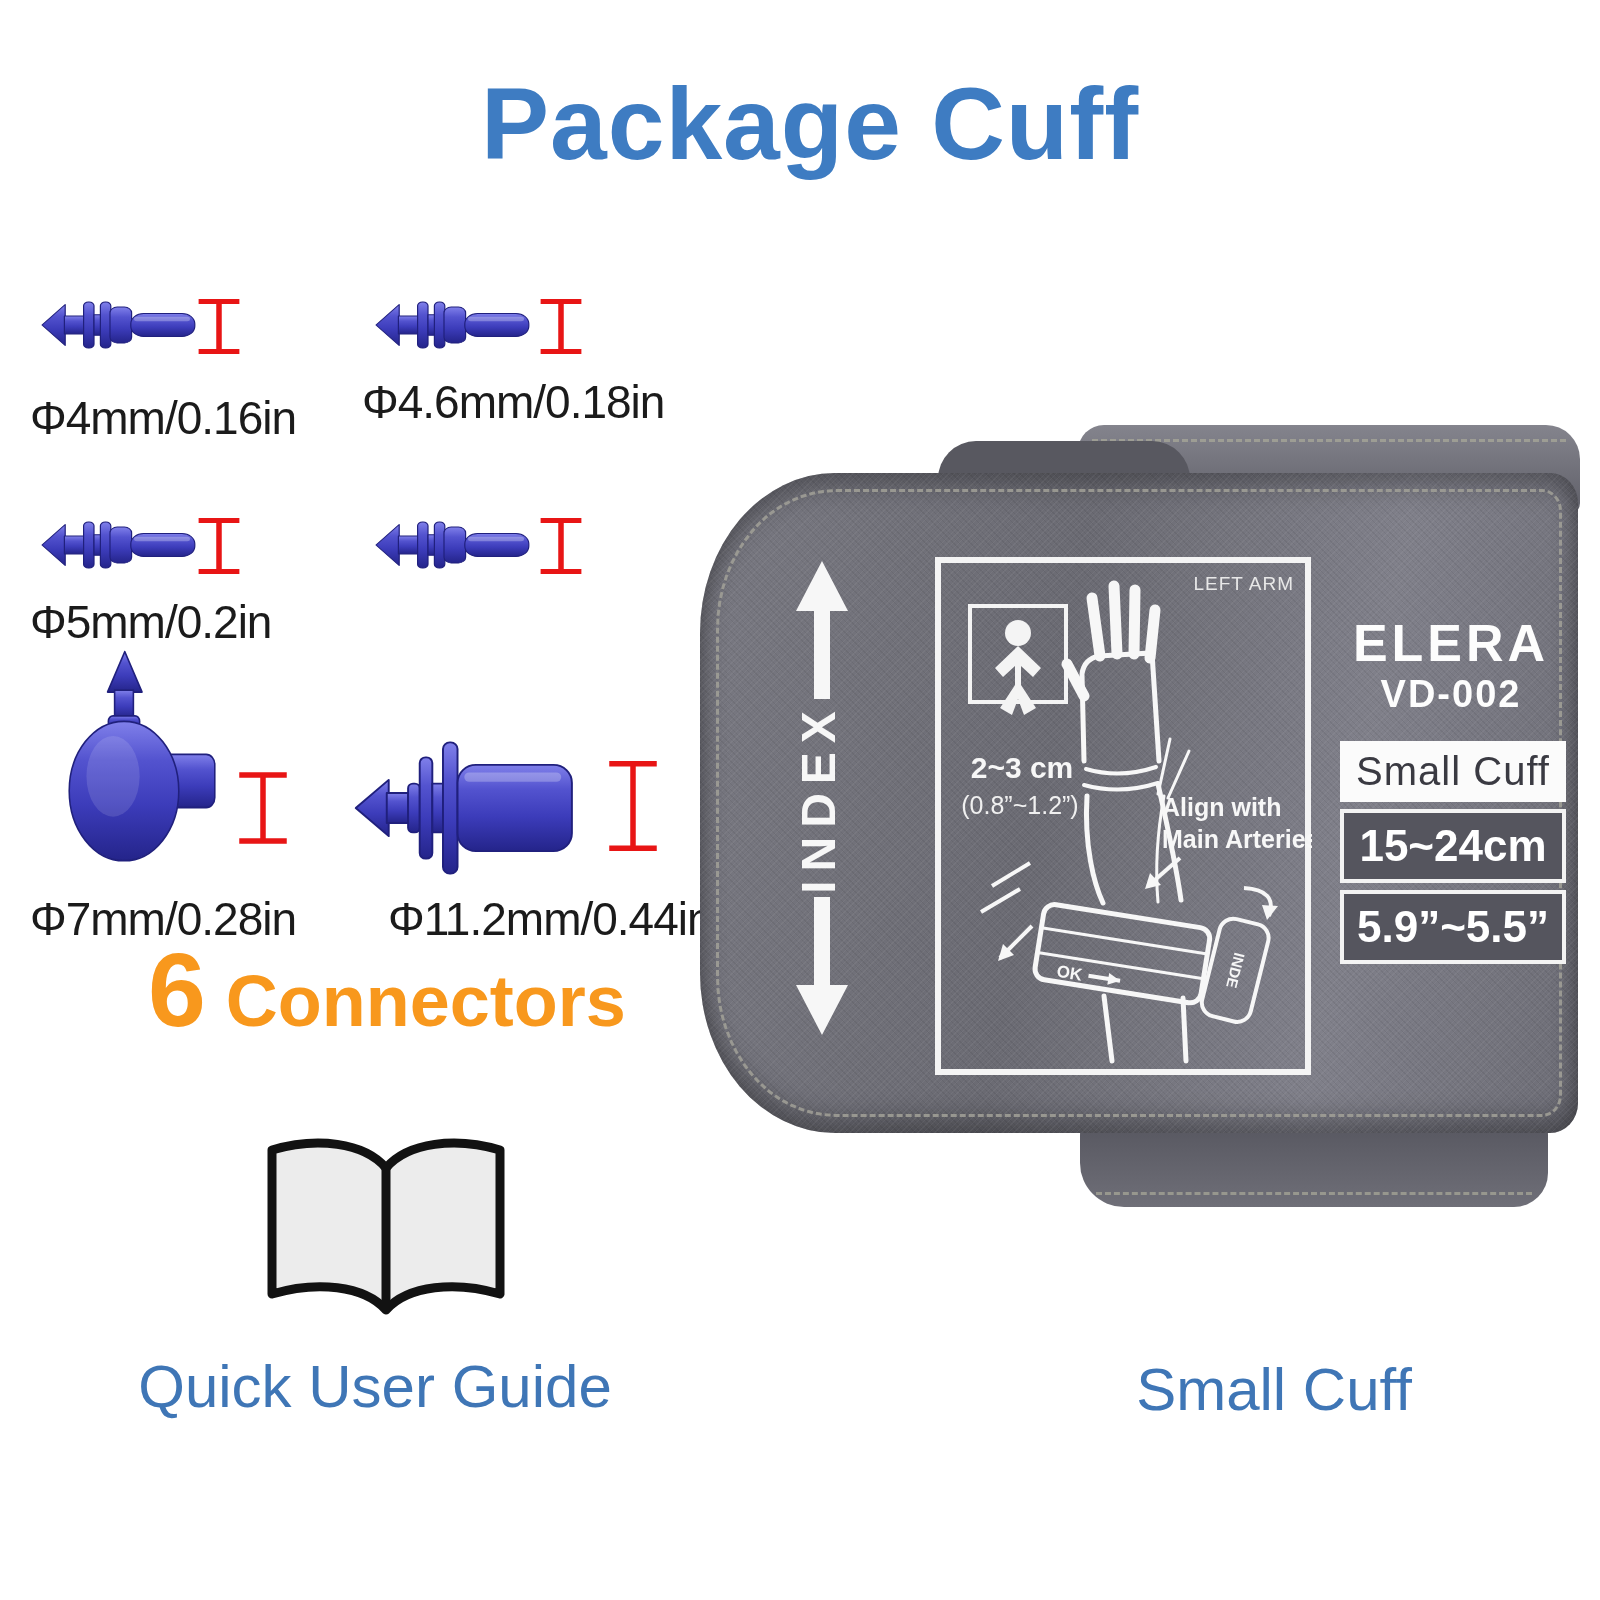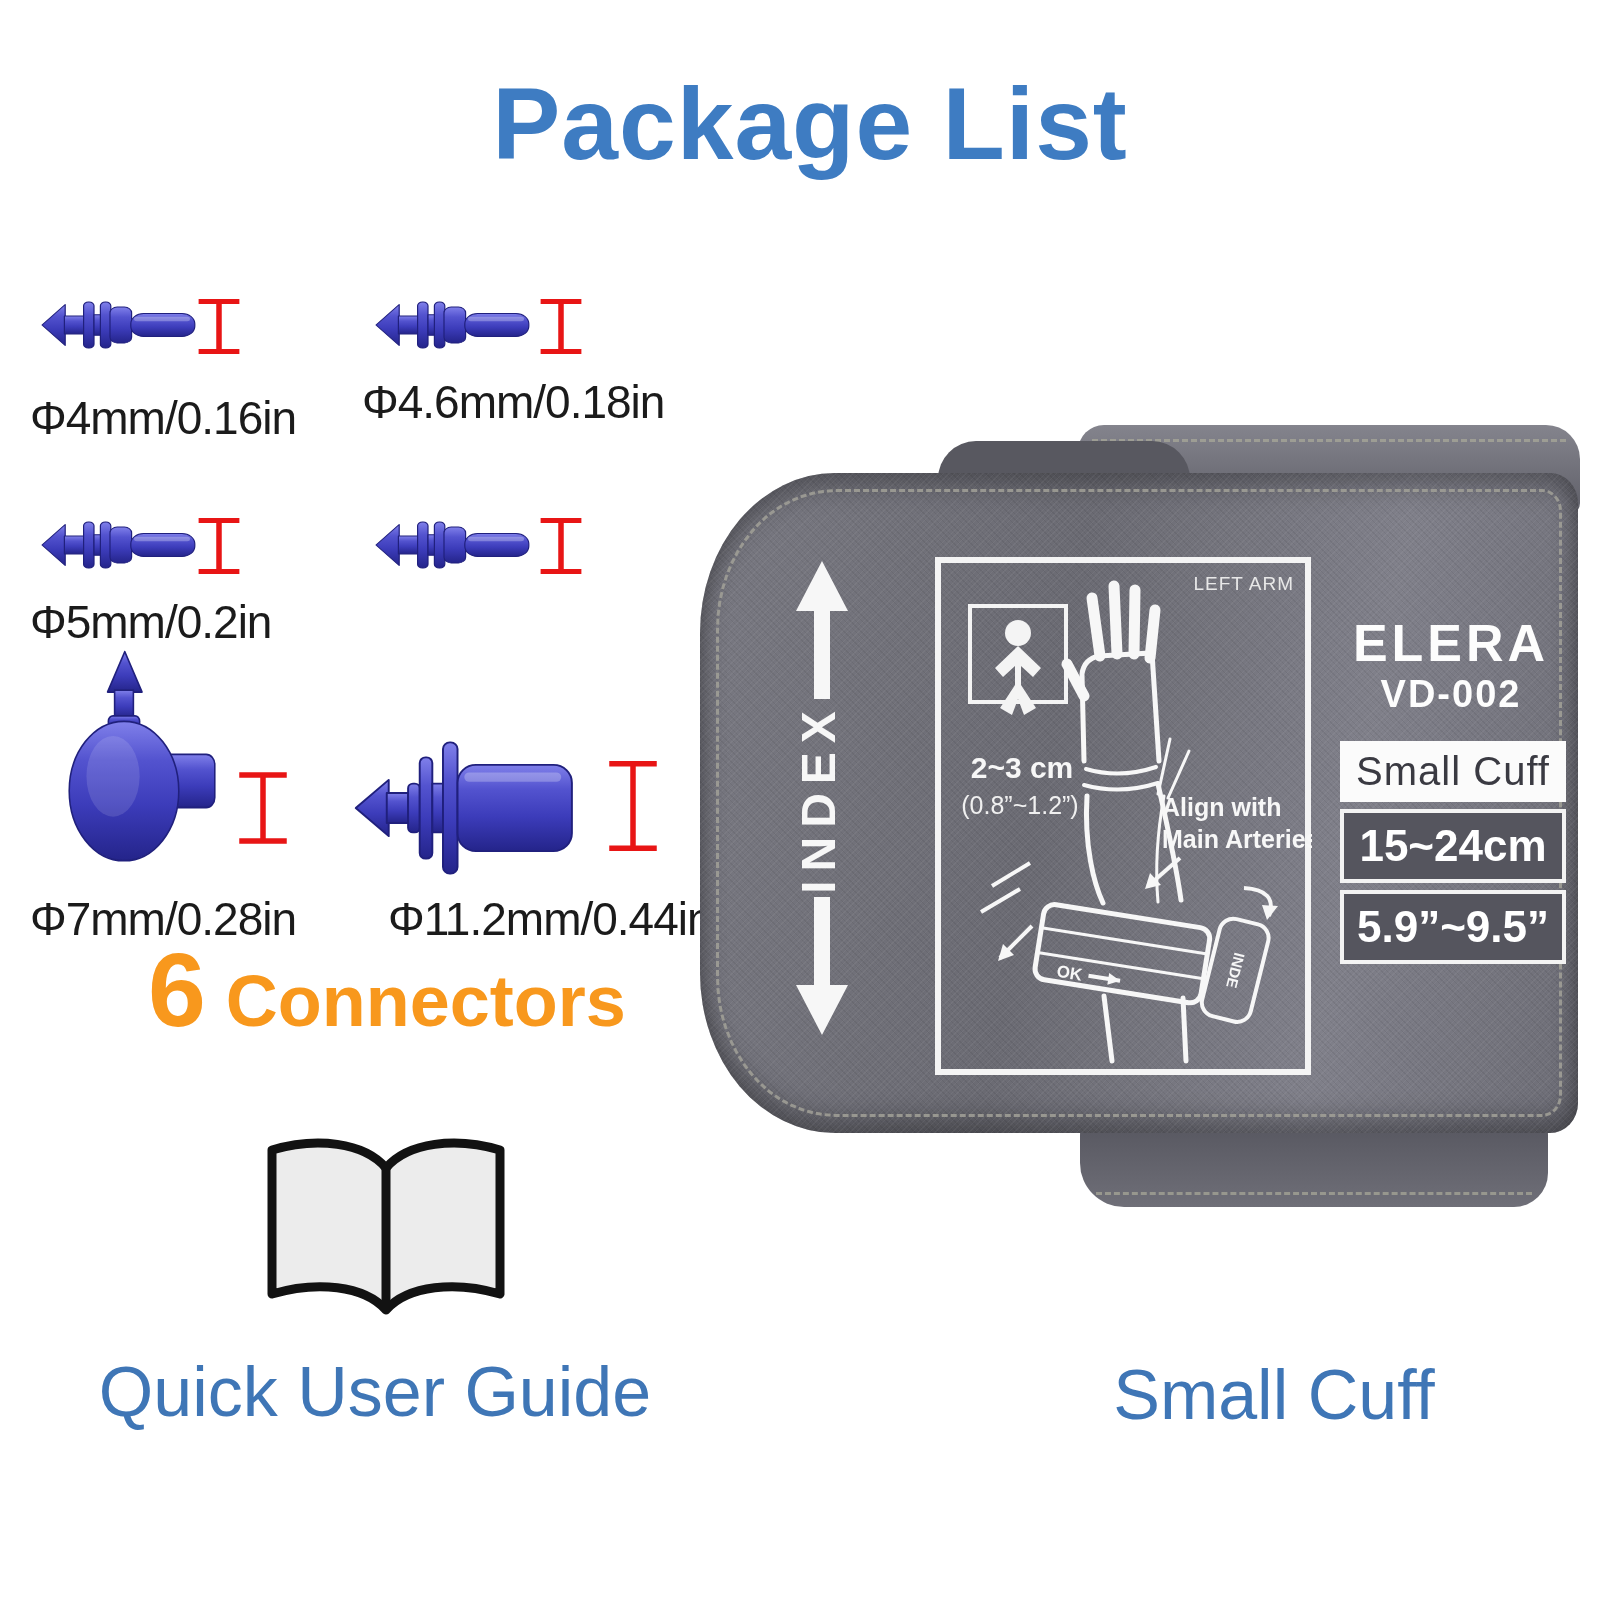--- a/index.html
+++ b/index.html
@@ -13,21 +13,21 @@
     left:0;top:66px;width:1600px;text-align:center;
     font-size:102px;font-weight:bold;letter-spacing:1px;color:#3e7cc2;padding-left:20px;box-sizing:border-box;
   }
   
   .conn-label{font-size:46px;color:#1b1b1b;letter-spacing:-1px;white-space:nowrap;}
   
   .count-wrap{left:148px;top:938px;display:flex;align-items:baseline;gap:20px;color:#f8981d;}
   .count-num{font-size:104px;font-weight:bold;line-height:1;}
   .count-word{font-size:72px;font-weight:bold;line-height:1;}
   
-  .caption{font-size:70px;color:#3f76b6;white-space:nowrap;text-align:center;}
+  .caption{font-size:60px;color:#3f76b6;white-space:nowrap;text-align:center;}
   
   .cuff{left:700px;top:425px;width:880px;height:790px;}
   .roll-top{left:378px;top:0;width:502px;height:90px;border-radius:26px 34px 12px 12px;
     background:linear-gradient(#84848d,#5e5e67);z-index:0;}
   .roll-top i{position:absolute;left:14px;right:14px;top:14px;border-top:3px dashed #9d9d94;display:block;}
   .roll-tab{left:238px;top:16px;width:252px;height:76px;border-radius:38px;background:#585860;z-index:1;}
   .roll-bottom{left:380px;top:698px;width:468px;height:84px;border-radius:12px 12px 34px 44px;
     background:linear-gradient(#575760,#6f6f78);z-index:1;}
   .roll-bottom i{position:absolute;left:16px;right:16px;bottom:12px;border-top:3px dashed #97978e;display:block;}
   .cuff-body{
@@ -101,21 +101,21 @@
       <rect x="120" y="42" width="100" height="10" rx="5" fill="rgba(255,255,255,.25)"></rect>
     </symbol>
     <symbol id="measure" viewBox="0 0 50 100" preserveAspectRatio="none">
       <path d="M4,4 H46 M25,4 V96 M4,96 H46" fill="none" stroke="#e81515" stroke-width="5.5" vector-effect="non-scaling-stroke" stroke-linecap="square"></path>
     </symbol>
   </defs>
 </svg>
 
 <div id="stage">
 
-  <div class="abs title">Package List</div>
+  <div class="abs title">Package Cuff</div>
 
   <svg class="abs" style="left:38px;top:293px" width="160" height="64">
       <use href="#conn-straight"></use>
     </svg>
   <svg class="abs" style="left:198px;top:299px" width="42" height="55">
       <use href="#measure"></use>
     </svg>
   <div class="abs conn-label" style="left:30px;top:391px">Φ4mm/0.16in</div>
 
   <svg class="abs" style="left:372px;top:293px" width="160" height="64">
@@ -246,20 +246,20 @@
           <polygon points="211,333 227,329 216,317" fill="#f7f7f7"></polygon>
         </svg>
       </div>
 
       <div class="abs brand">ELERA</div>
       <div class="abs model">VD-002</div>
 
       <div class="abs size-label">
         <div class="size-row size-name">Small Cuff</div>
         <div class="size-row size-range">15~24cm</div>
-        <div class="size-row size-range">5.9”~9.5”</div>
+        <div class="size-row size-range">5.9”~5.5”</div>
       </div>
     </div>
   </div>
 
   <div class="abs caption" style="left:1054px;top:1355px;width:440px">Small Cuff</div>
 
 </div>
 
 </body></html>

